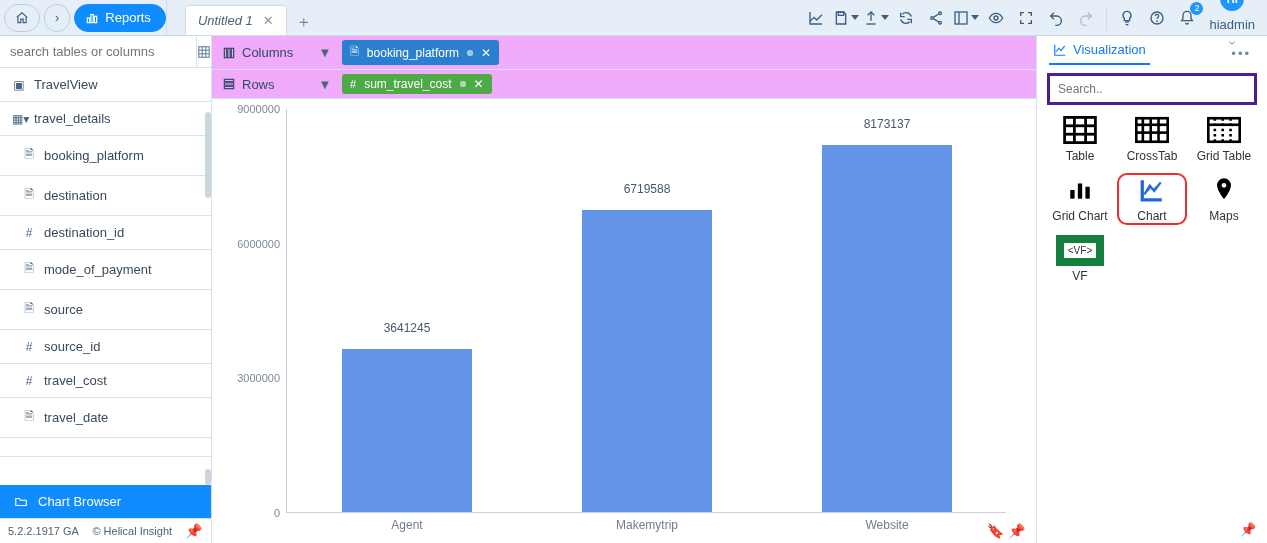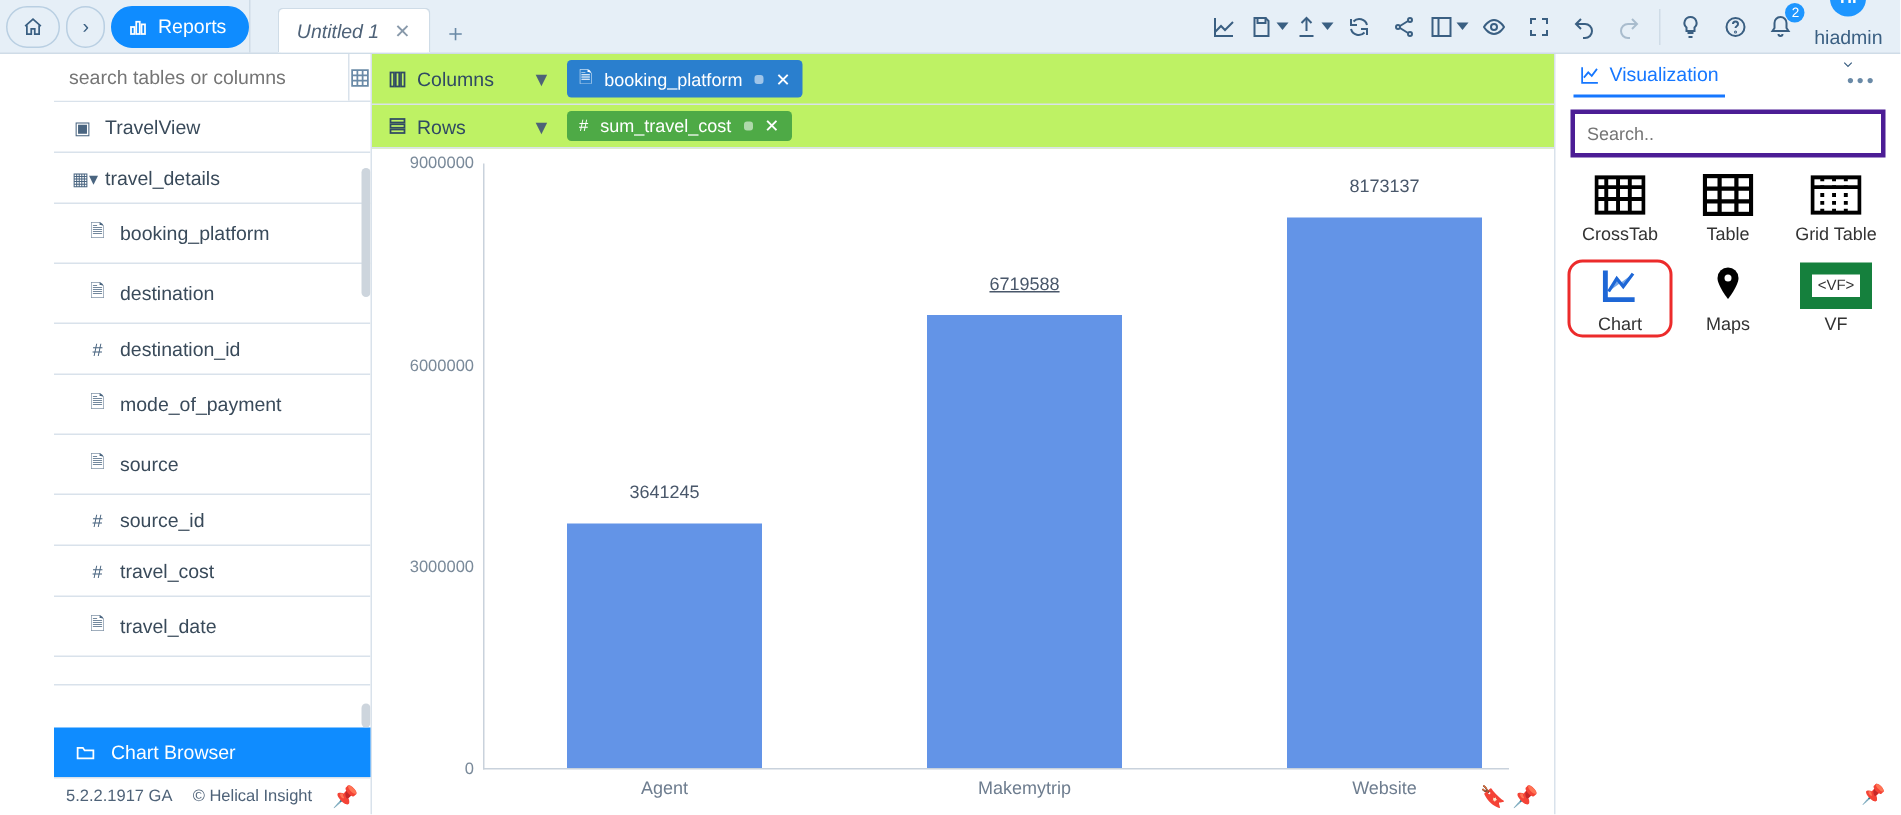--- a/index.html
+++ b/index.html
@@ -100,21 +100,20 @@
     width:24px;height:24px;border-radius:50%;
     background:#1e96ff;color:#fff;font-size:11px;
     display:flex;align-items:center;justify-content:center;
     font-weight:bold;
   }
 
   
   .body-row {
     display:flex;
     height: calc(543px - 36px);
-    padding-left: 36px;
   }
   
   .sidebar {
     width: 212px;
     border-right:1px solid var(--grid-border);
     display:flex; flex-direction:column;
   }
   .search-row{
     display:flex; border-bottom:1px solid var(--grid-border);
   }
@@ -175,21 +174,21 @@
   .center {
     flex:1;
     display:flex; flex-direction:column;
     position:relative;
     border-right:1px solid var(--grid-border);
   }
   .shelf{
     display:flex; align-items:center;
     padding:4px 10px; gap:10px;
     border-bottom:1px solid var(--grid-border);
-    background:#bef264;
+    background:#f0abfc;
   }
   .shelf-label{
     display:flex;align-items:center;gap:6px;
     color:#304a63; font-weight:500; width:86px;
   }
   .shelf-menu{color:#4d6377; width:14px; text-align:center; cursor:pointer;}
   .pill{
     display:flex;align-items:center;gap:8px;
     color:#fff; padding:3px 8px; border-radius:3px; font-size:12px;
   }
@@ -534,21 +533,21 @@
           <div class="y-tick" style="bottom: 0px;">0</div>
           <div class="y-tick" style="bottom: 134.667px;">3000000</div>
           <div class="y-tick" style="bottom: 269.333px;">6000000</div>
           <div class="y-tick" style="bottom: 404px;">9000000</div>
         </div>
       <div class="plot" id="plot">
           <div class="bar" style="left: 55px; width: 130px; height: 163.451px;"></div>
           <div class="bar-label" style="left: 55px; bottom: 163.451px;">3641245</div>
           <div class="x-label" style="left: 55px;">Agent</div>
           <div class="bar" style="left: 295px; width: 130px; height: 301.635px;"></div>
-          <div class="bar-label" style="left: 295px; bottom: 301.635px; text-decoration: underline;">6719588</div>
+          <div class="bar-label" style="left: 295px; bottom: 301.635px;">6719588</div>
           <div class="x-label" style="left: 295px;">Makemytrip</div>
           <div class="bar" style="left: 535px; width: 130px; height: 366.883px;"></div>
           <div class="bar-label" style="left: 535px; bottom: 366.883px;">8173137</div>
           <div class="x-label" style="left: 535px;">Website</div>
         </div>
     </div>
     <div class="center-pins">
       <span>🔖</span>
       <span style="color:#333;">📌</span>
     </div>
@@ -562,57 +561,67 @@
             <polyline points="5 15 10 9 14 13 20 5"></polyline>
           </svg>
         <span>Visualization</span>
       </div>
       <div class="right-more">•••</div>
     </div>
     <div class="right-search">
       <input placeholder="Search.." style="">
     </div>
     <div class="viz-grid" id="viz-grid">
+        <div class="viz-item">
+          <div class="viz-ic">
+            <svg width="34" height="28" viewBox="0 0 24 20" fill="none" stroke="#000" stroke-width="2">
+              <rect x="1" y="1" width="22" height="18"></rect>
+              <line x1="1" y1="7" x2="23" y2="7"></line>
+              <line x1="1" y1="13" x2="23" y2="13"></line>
+              <line x1="8" y1="1" x2="8" y2="19"></line>
+              <line x1="16" y1="1" x2="16" y2="19"></line>
+            </svg>
+          </div>
+          <span>Table</span>
+        </div>
         <div class="viz-item">
           <div class="viz-ic">
             <svg width="34" height="28" viewBox="0 0 26 20" fill="none" stroke="#000" stroke-width="2">
               <rect x="1" y="1" width="24" height="18"></rect>
               <line x1="1" y1="6" x2="25" y2="6"></line>
               <line x1="1" y1="12" x2="25" y2="12"></line>
               <line x1="6" y1="1" x2="6" y2="19"></line>
               <line x1="12" y1="1" x2="12" y2="19"></line>
               <line x1="18" y1="1" x2="18" y2="19"></line>
             </svg>
           </div>
           <span>CrossTab</span>
         </div>
         <div class="viz-item">
           <div class="viz-ic">
-            <svg width="34" height="28" viewBox="0 0 24 20" fill="none" stroke="#000" stroke-width="2">
-              <rect x="1" y="1" width="22" height="18"></rect>
-              <line x1="1" y1="7" x2="23" y2="7"></line>
-              <line x1="1" y1="13" x2="23" y2="13"></line>
-              <line x1="8" y1="1" x2="8" y2="19"></line>
-              <line x1="16" y1="1" x2="16" y2="19"></line>
-            </svg>
-          </div>
-          <span>Table</span>
-        </div>
-        <div class="viz-item">
-          <div class="viz-ic">
             <svg width="34" height="28" viewBox="0 0 26 20" fill="none" stroke="#000" stroke-width="2">
               <rect x="1" y="1" width="24" height="18"></rect>
               <line x1="1" y1="6" x2="25" y2="6"></line>
               <line x1="6" y1="1" x2="6" y2="19" stroke-dasharray="2 2"></line>
               <line x1="12" y1="1" x2="12" y2="19" stroke-dasharray="2 2"></line>
               <line x1="18" y1="1" x2="18" y2="19" stroke-dasharray="2 2"></line>
             </svg>
           </div>
           <span>Grid Table</span>
         </div>
+        <div class="viz-item">
+          <div class="viz-ic">
+            <svg width="30" height="26" viewBox="0 0 24 24" fill="#000">
+              <rect x="3" y="12" width="4" height="8"></rect>
+              <rect x="10" y="6" width="4" height="14"></rect>
+              <rect x="17" y="9" width="4" height="11"></rect>
+            </svg>
+          </div>
+          <span>Grid Chart</span>
+        </div>
         <div class="viz-item highlight">
           <div class="viz-ic">
             <svg width="32" height="26" viewBox="0 0 24 24" fill="none" stroke="#1e67d6" stroke-width="3">
               <path d="M3 3v18h18"></path>
               <polyline points="5 16 10 8 14 13 20 5" fill="#79a8e8" stroke="#1e67d6" stroke-width="2"></polyline>
             </svg>
           </div>
           <span>Chart</span>
         </div>
         <div class="viz-item">

